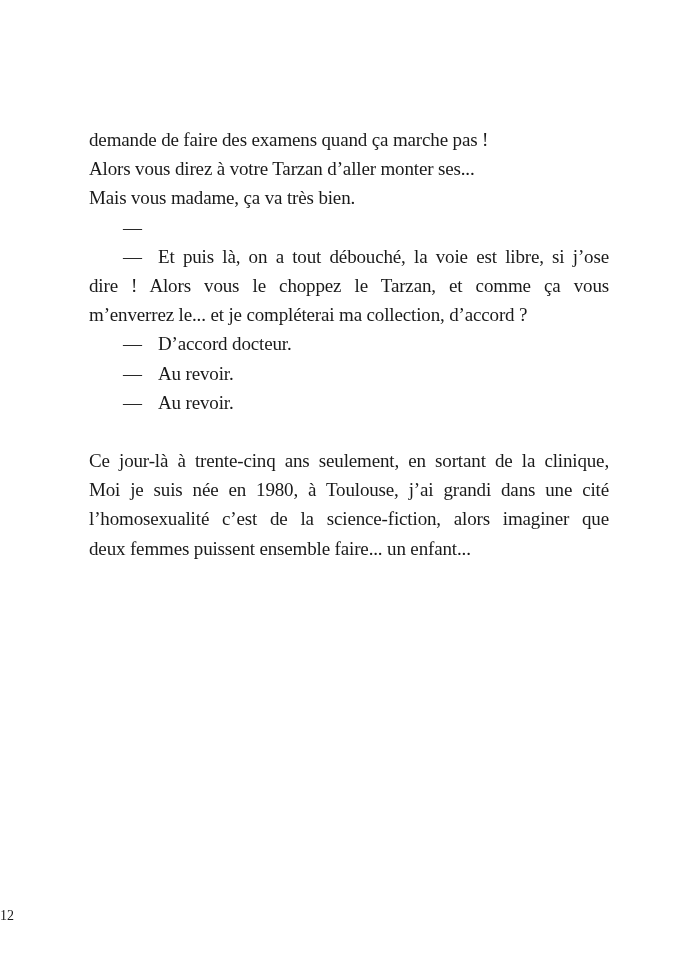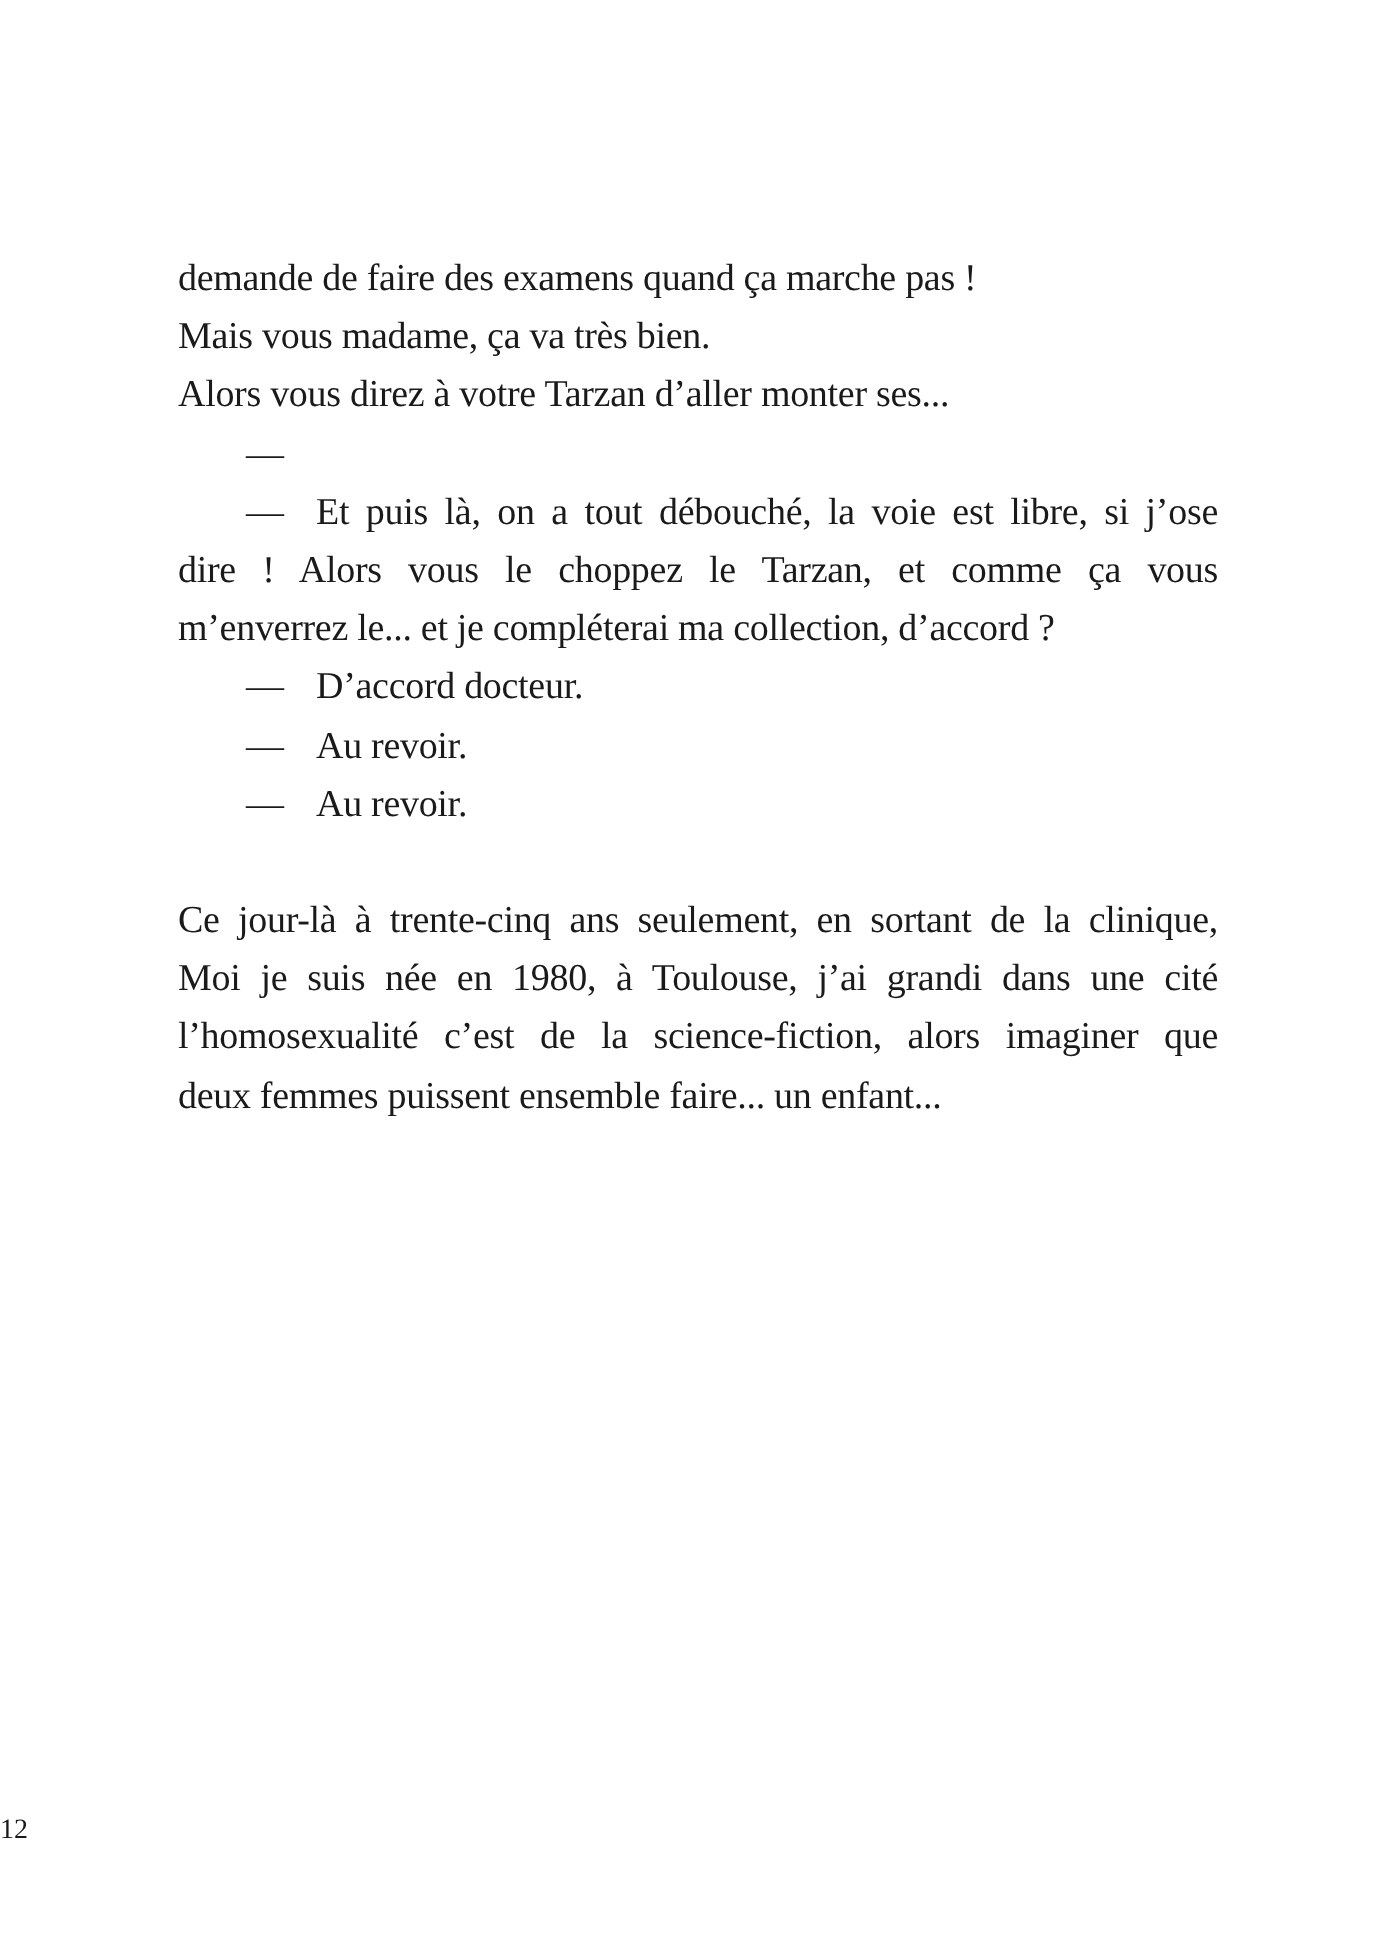--- a/index.html
+++ b/index.html
@@ -54,22 +54,22 @@
       text-align: left;
       font-size: 14px;
       color: #1a1a1a;
     }
   </style>
 </head>
 <body>
 
 <div class="page">
   <div class="line">demande de faire des examens quand ça marche pas !</div>
+  <div class="line">Alors vous direz à votre Tarzan d’aller monter ses...</div>
   <div class="line">Mais vous madame, ça va très bien.</div>
-  <div class="line">Alors vous direz à votre Tarzan d’aller monter ses...</div>
 
   <div class="line dialogue">
     <span class="dash">—</span>
   </div>
 
   <div class="line dialogue justify">
     <span class="dash">—</span>
     <span>Et puis là, on a tout débouché, la voie est libre, si j’ose</span>
   </div>
 

